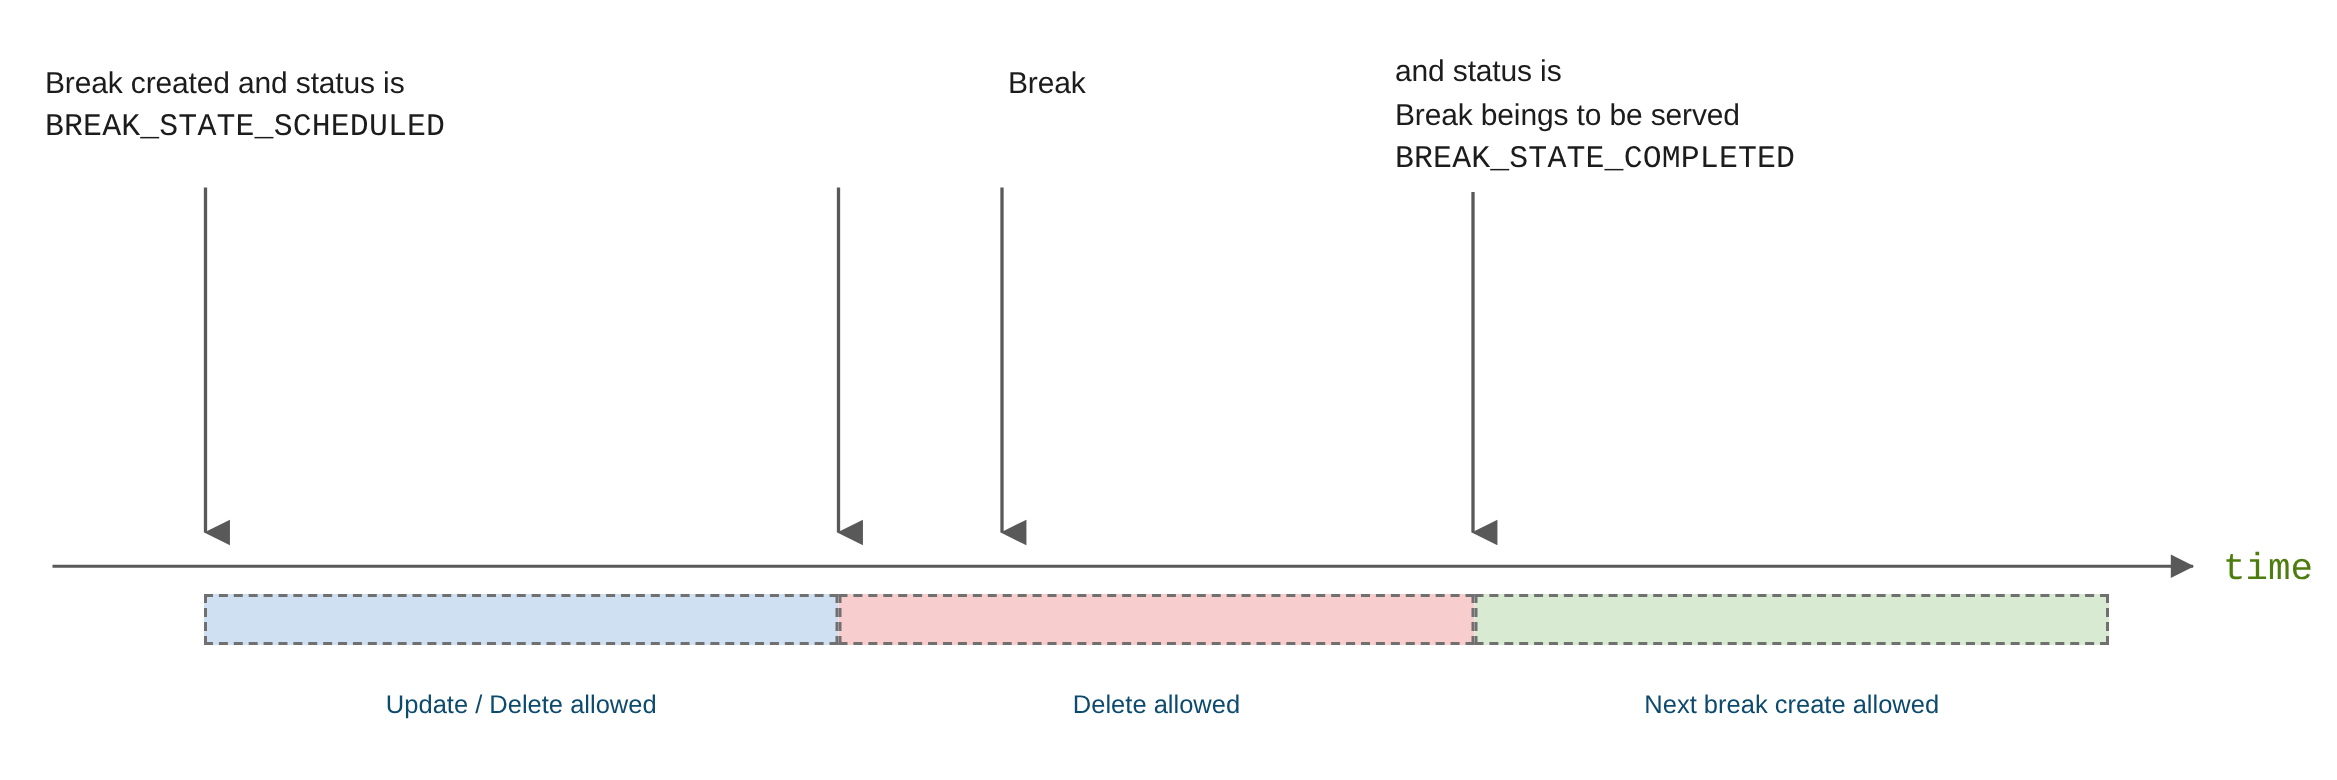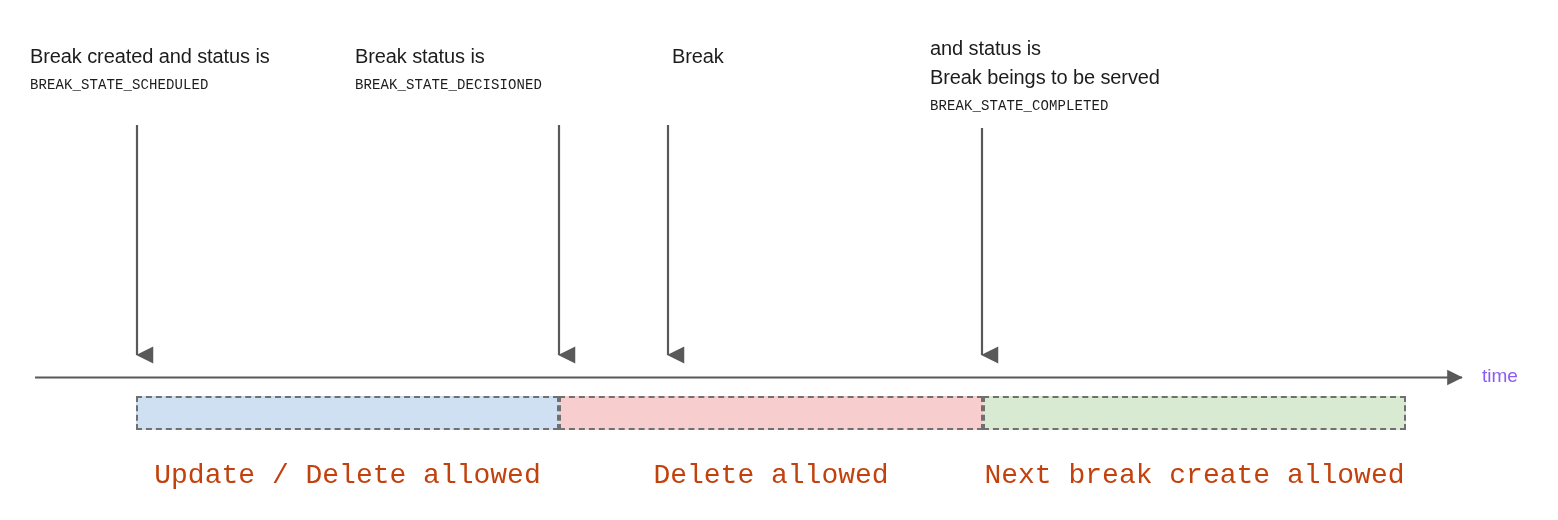--- a/index.html
+++ b/index.html
@@ -31,21 +31,21 @@
   }
   .annotation .prose {
     font-family: "Liberation Sans", sans-serif;
     font-size: 20px;
     letter-spacing: -0.1px;
     color: #1c1c1c;
     display: block;
   }
   .annotation .mono {
     font-family: "Liberation Mono", monospace;
-    font-size: 14px;
+    font-size: 21px;
     letter-spacing: 0.1px;
     color: #1c1c1c;
     display: block;
   }
 
   #annotation-1 { left: 30px;  top: 42px; }
   #annotation-2 { left: 355px; top: 42px; }
   #annotation-3 { left: 672px; top: 42px; text-align: right; }
   #annotation-4 { left: 930px; top: 34px; }
 
@@ -55,66 +55,62 @@
     left: 0; top: 0;
     width: 1558px;
     height: 520px;
   }
 
   
   #time-axis-label {
     position: absolute;
     left: 1482px;
     top: 365px;
-    font-family: Liberation Sans, sans-serif;
-    font-size: 19px;
-    color: #8b5cf6;
+    font-family: Liberation Mono, monospace;
+    font-size: 25px;
+    color: #4d7c0f;
     white-space: nowrap;
   }
 
   
   .phase-bar {
     position: absolute;
     top: 396px;
     height: 34px;
     box-sizing: border-box;
     border: 2px dashed #707070;
   }
   #phase-bar-1 { left: 136px; width: 423px; background: #cfe0f2; }
   #phase-bar-2 { left: 559px; width: 424px; background: #f7cdcd; }
   #phase-bar-3 { left: 983px; width: 423px; background: #d9ead3; }
 
   
   .phase-caption {
     position: absolute;
     top: 460px;
-    font-family: Liberation Mono, monospace;
-    font-size: 28px;
-    color: #c2410c;
+    font-family: Liberation Sans, sans-serif;
+    font-size: 17px;
+    color: #0c4a6e;
     text-align: center;
     white-space: nowrap;
   }
   #phase-caption-1 { left: 136px; width: 423px; }
   #phase-caption-2 { left: 559px; width: 424px; }
   #phase-caption-3 { left: 983px; width: 423px; }
 </style>
 </head>
 <body>
 
 <div id="canvas">
 
   <div class="annotation" id="annotation-1">
     <span class="prose">Break created and status is</span>
     <span class="mono">BREAK_STATE_SCHEDULED</span>
   </div>
 
-  <div class="annotation" id="annotation-2">
-    <span class="prose">Break status is</span>
-    <span class="mono">BREAK_STATE_DECISIONED</span>
-  </div>
 
   <div class="annotation" id="annotation-3">
     <span class="prose">Break</span>
   </div>
 
   <div class="annotation" id="annotation-4">
     <span class="prose">and status is</span>
     <span class="prose">Break beings to be served</span>
     <span class="mono">BREAK_STATE_COMPLETED</span>
   </div>

